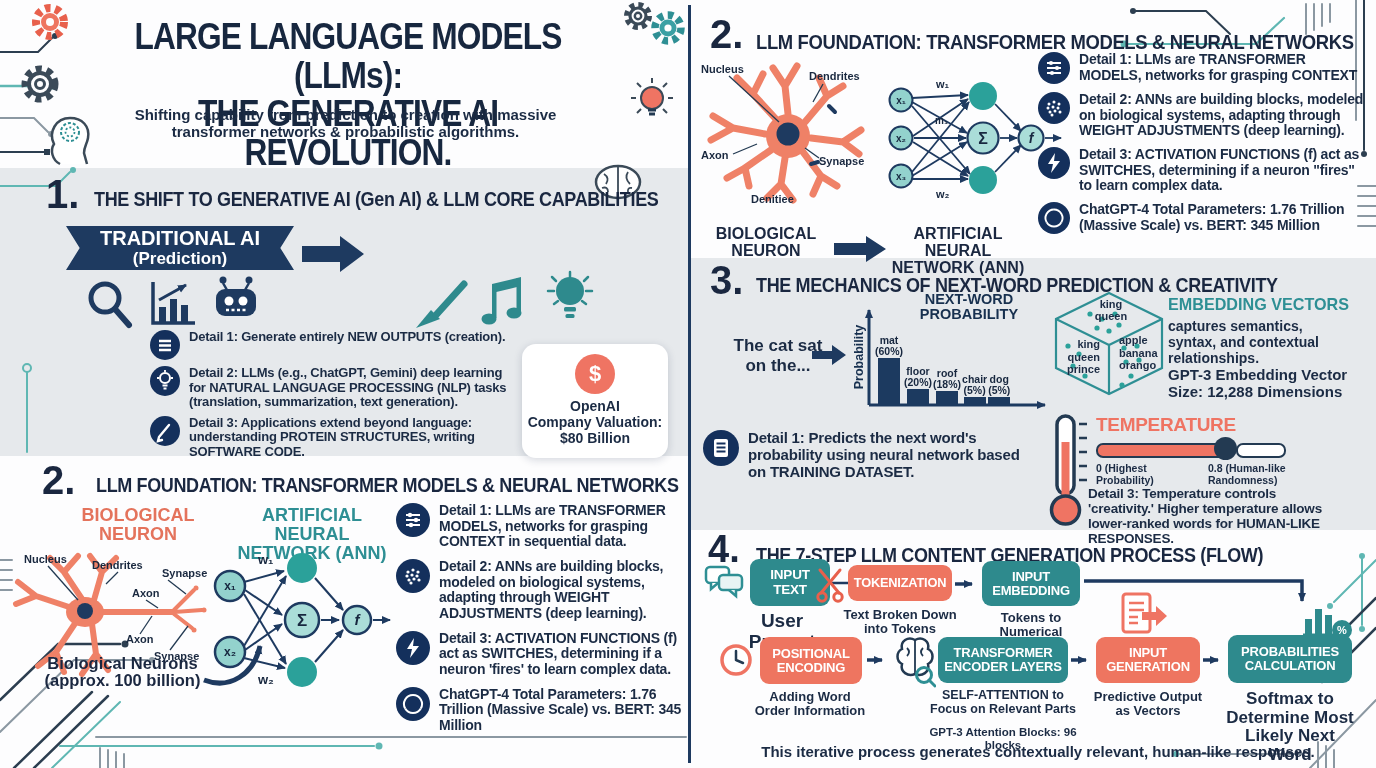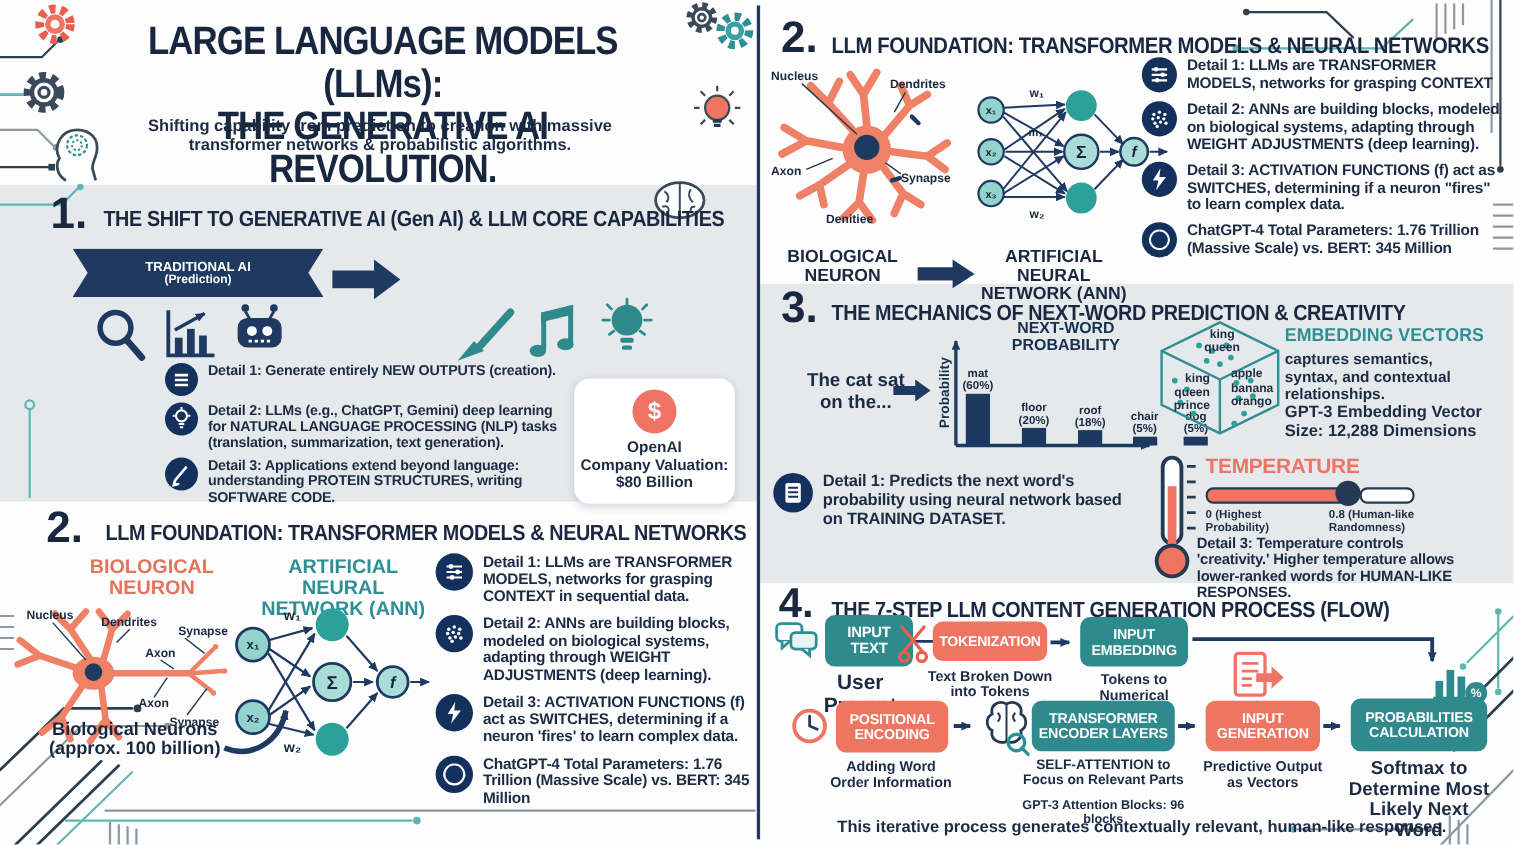--- a/index.html
+++ b/index.html
@@ -30,21 +30,21 @@
   .dollar{width:40px;height:40px;border-radius:50%;background:#ef7463;color:#fff;font-weight:bold;
           font-size:22px;display:flex;align-items:center;justify-content:center;}
   .step{position:absolute;border-radius:9px;color:#fff;font-weight:bold;text-align:center;display:flex;
         align-items:center;justify-content:center;line-height:1.05;letter-spacing:-.2px;padding:2px 3px;box-sizing:border-box;}
   .teal-bg{background:#2e8a8d;}
   .orange-bg{background:#ee7560;}
   .sub{position:absolute;font-weight:bold;text-align:center;line-height:1.1;color:#1b2b44;}
   .heading-teal{color:#2e8f94;font-weight:bold;text-align:center;line-height:1.05;}
   .heading-salmon{color:#e4735c;font-weight:bold;text-align:center;line-height:1.05;}
   .heading-navy{color:#1a2740;font-weight:bold;text-align:center;line-height:1.05;}
-  #nw-bars{position:absolute;left:30px;bottom:39px;display:flex;align-items:flex-end;gap:23px;}
+  #nw-bars{position:absolute;left:30px;bottom:39px;display:flex;align-items:flex-end;gap:1px;}
   .bar-item{display:flex;flex-direction:column;align-items:center;justify-content:flex-end;}
   .bar-lbl{font-size:10.5px;font-weight:bold;text-align:center;line-height:1;margin-bottom:2px;color:#17273f;white-space:pre-line;}
   .bar{width:22px;background:#1c3a60;}
   .slider-track{position:absolute;background:#ef7463;border:2px solid #233a52;border-radius:7px;}
   .slider-rest{position:absolute;background:#fff;border:2px solid #233a52;border-radius:7px;}
   .slider-knob{position:absolute;width:23px;height:23px;border-radius:50%;background:#233a52;}
   svg text{font-family:"Liberation Sans","DejaVu Sans",sans-serif;}
 </style>
 </head>
 <body>
@@ -154,22 +154,22 @@
   <div class="main-title">
     <div>LARGE LANGUAGE MODELS (LLMs):</div>
     <div>THE GENERATIVE AI REVOLUTION.</div>
   </div>
   <div class="subtitle">Shifting capability from prediction to creation with massive transformer networks &amp; probabilistic algorithms.</div>
 
   <div class="num" style="left:46px;top:174px;font-size:40px;">1.</div>
   <div class="sec-title" style="left:94px;top:188px;font-size:20px;">THE SHIFT TO GENERATIVE AI (Gen AI) &amp; LLM CORE CAPABILITIES</div>
 
   <div class="ribbon rib-navy" style="left:66px;top:226px;width:228px;height:44px;">
-    <span style="font-size:12px;">TRADITIONAL AI</span>
-    <span style="font-size:11px;">(Prediction)</span>
+    <span style="font-size:20px;">TRADITIONAL AI</span>
+    <span style="font-size:17px;">(Prediction)</span>
   </div>
   <svg class="abs" style="left:302px;top:234px;" width="64" height="40">
     <polygon points="0,12 38,12 38,2 62,20 38,38 38,28 0,28" fill="#1e3a60"></polygon>
   </svg>
 
   <svg class="abs" style="left:84px;top:278px;" width="52" height="54">
     <circle cx="21" cy="20" r="14" fill="none" stroke="#1e3a60" stroke-width="5"></circle>
     <line x1="31" y1="31" x2="45" y2="47" stroke="#1e3a60" stroke-width="6" stroke-linecap="round"></line>
   </svg>
   <svg class="abs" style="left:146px;top:278px;" width="52" height="52">

